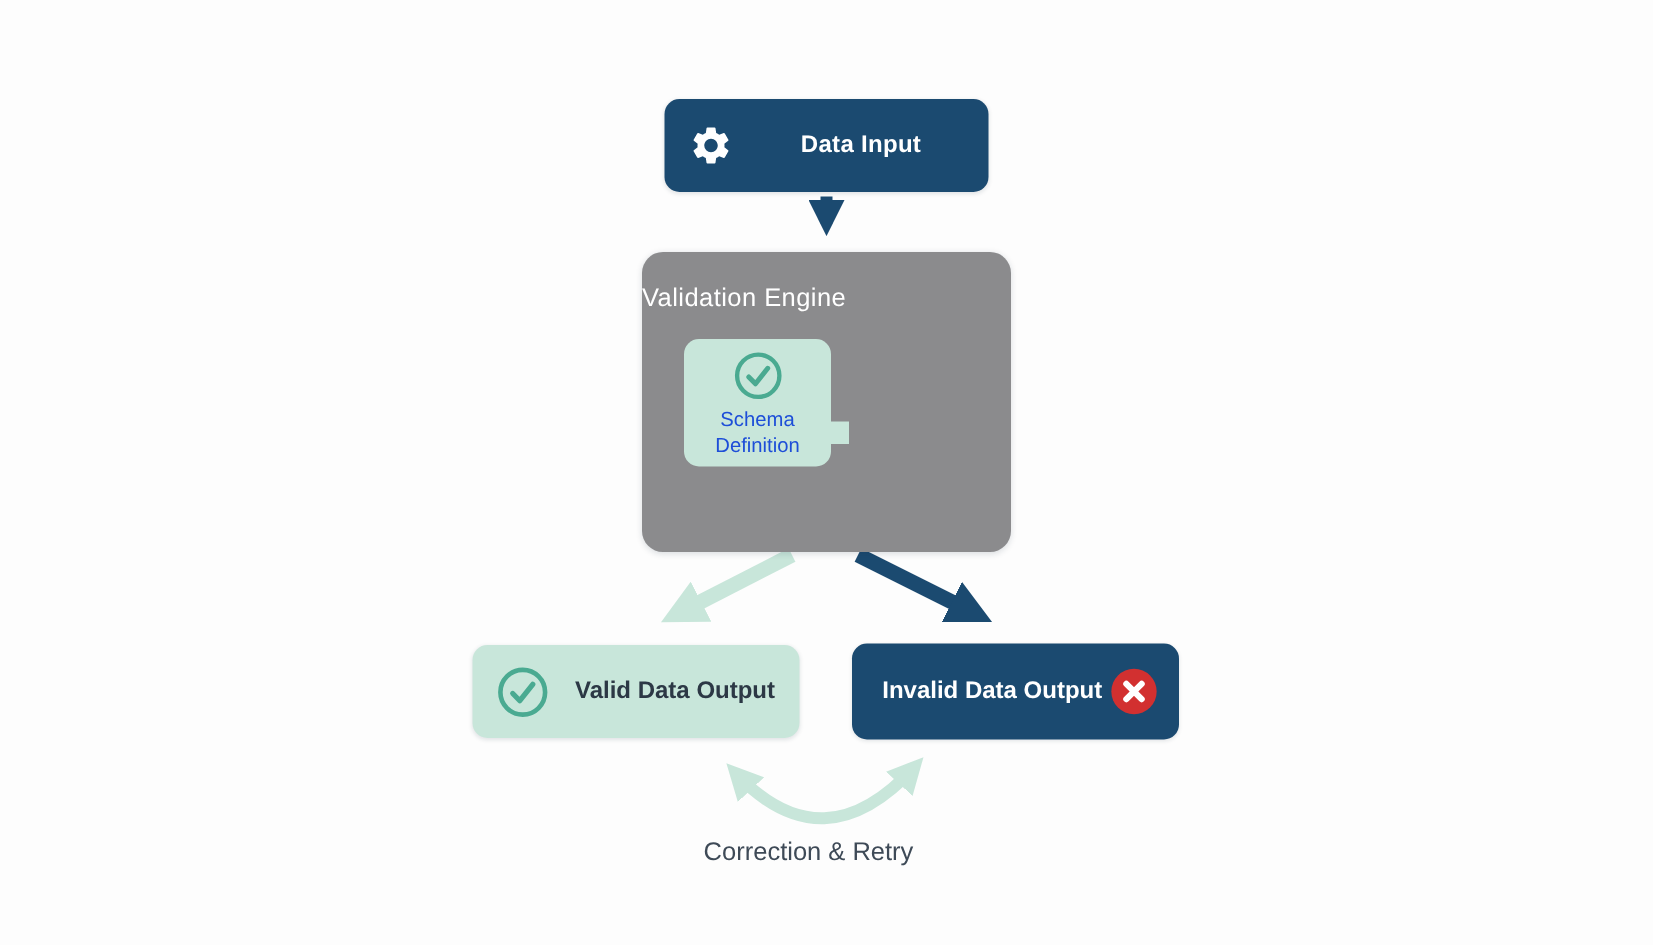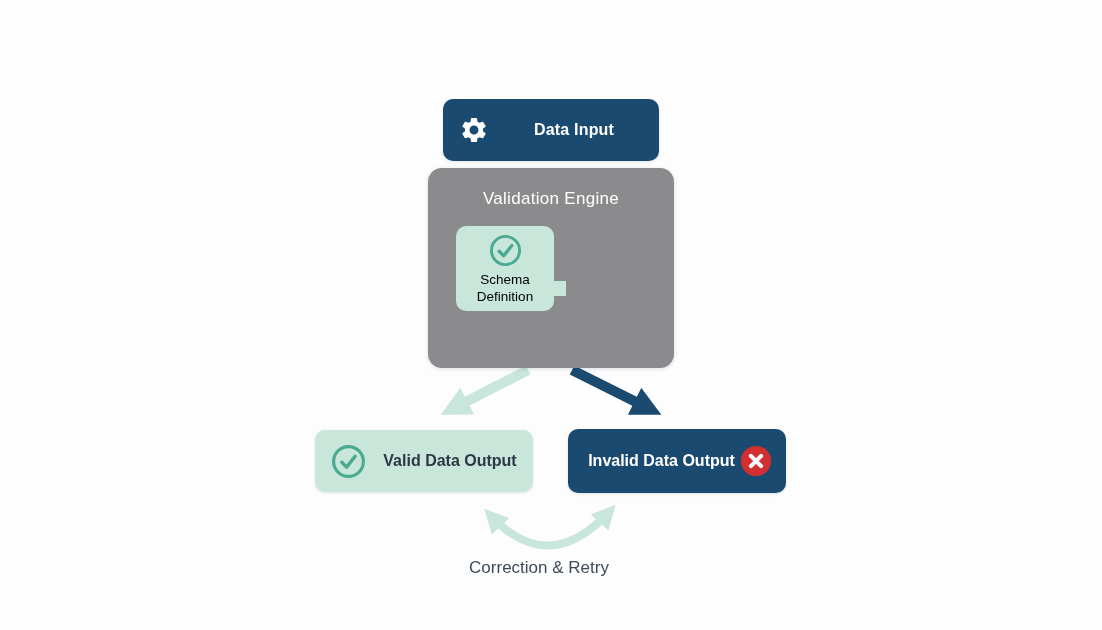--- a/index.html
+++ b/index.html
@@ -26,47 +26,47 @@
     display: flex;
     align-items: center;
     box-sizing: border-box;
     border-radius: 10px;
     box-shadow: 0 1px 3px rgba(20,40,60,0.12);
   }
   .node .label { flex: 1; text-align: center; }
   .navy { background: #1b4a70; color: #ffffff; }
   .mint { background: #c8e6da; color: #2c3845; }
 
-  #data-input { left: 443px; top: 66px; width: 216px; height: 62px; padding-left: 16px; margin-top: 33px; }
+  #data-input { left: 443px; top: 66px; width: 216px; height: 62px; padding-left: 16px; }
   #data-input .label { font-size: 16px; font-weight: 600; letter-spacing: 0.2px; }
 
   #engine {
     position: absolute;
     left: 428px; top: 168px; width: 246px; height: 200px;
     background: #8b8b8d;
     border-radius: 14px;
     box-shadow: 0 1px 4px rgba(20,40,60,0.15);
   }
   #engine .engine-title {
     margin-top: 21px;
-    text-align: center;
+    text-align: left;
     color: #ffffff;
     font-size: 17px;
     font-weight: 500;
     letter-spacing: 0.3px;
   }
   .subnode {
     position: absolute;
     background: #c8e6da;
     border-radius: 10px;
     display: flex;
     flex-direction: column;
     align-items: center;
     box-sizing: border-box;
-    color: #000000;
+    color: #1d4ed8;
     text-align: center;
   }
   #schema { left: 28px; top: 58px; width: 98px; height: 85px; padding-top: 7px; }
   #schema .sublabel { font-size: 13.5px; font-weight: 500; line-height: 1.25; margin-top: 4px; }
   #rules { left: 135px; top: 87px; width: 98px; height: 83px; padding-top: 6px; }
   #rules .sublabel { font-size: 13.5px; font-weight: 500; margin-top: 2px; }
   #connector {
     position: absolute;
     left: 121px; top: 113px; width: 17px; height: 15px;
     background: #c8e6da;

